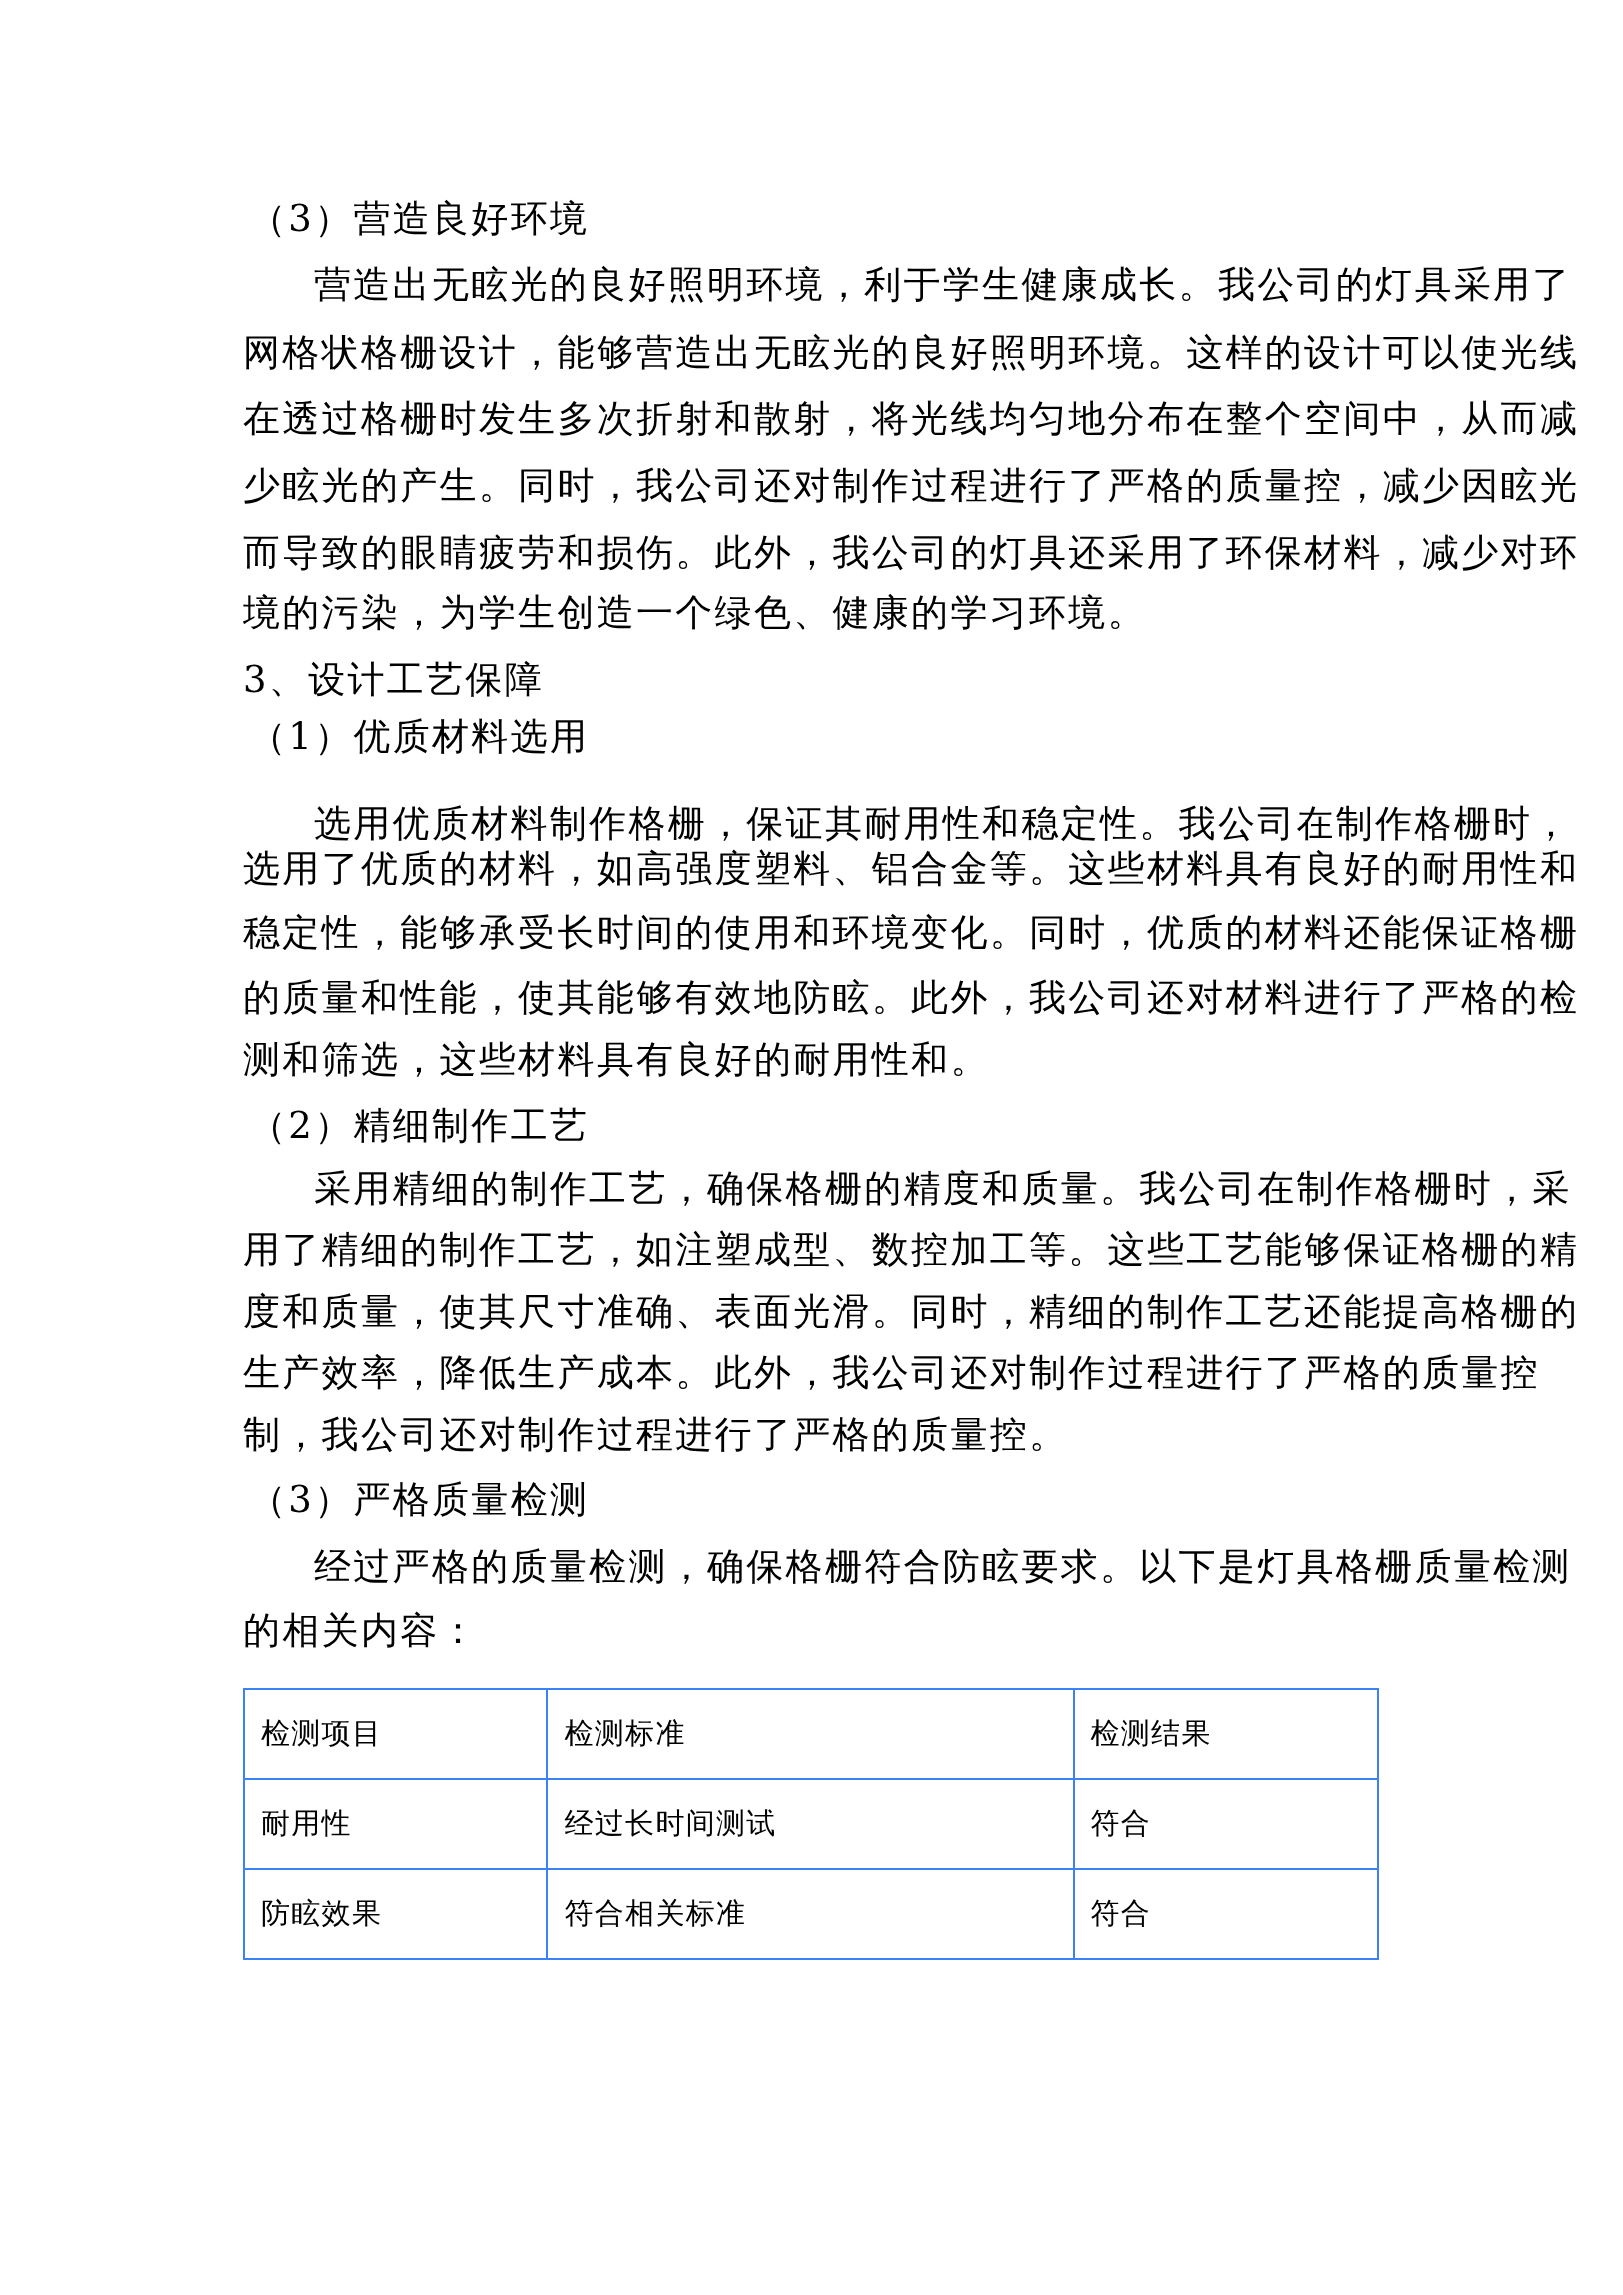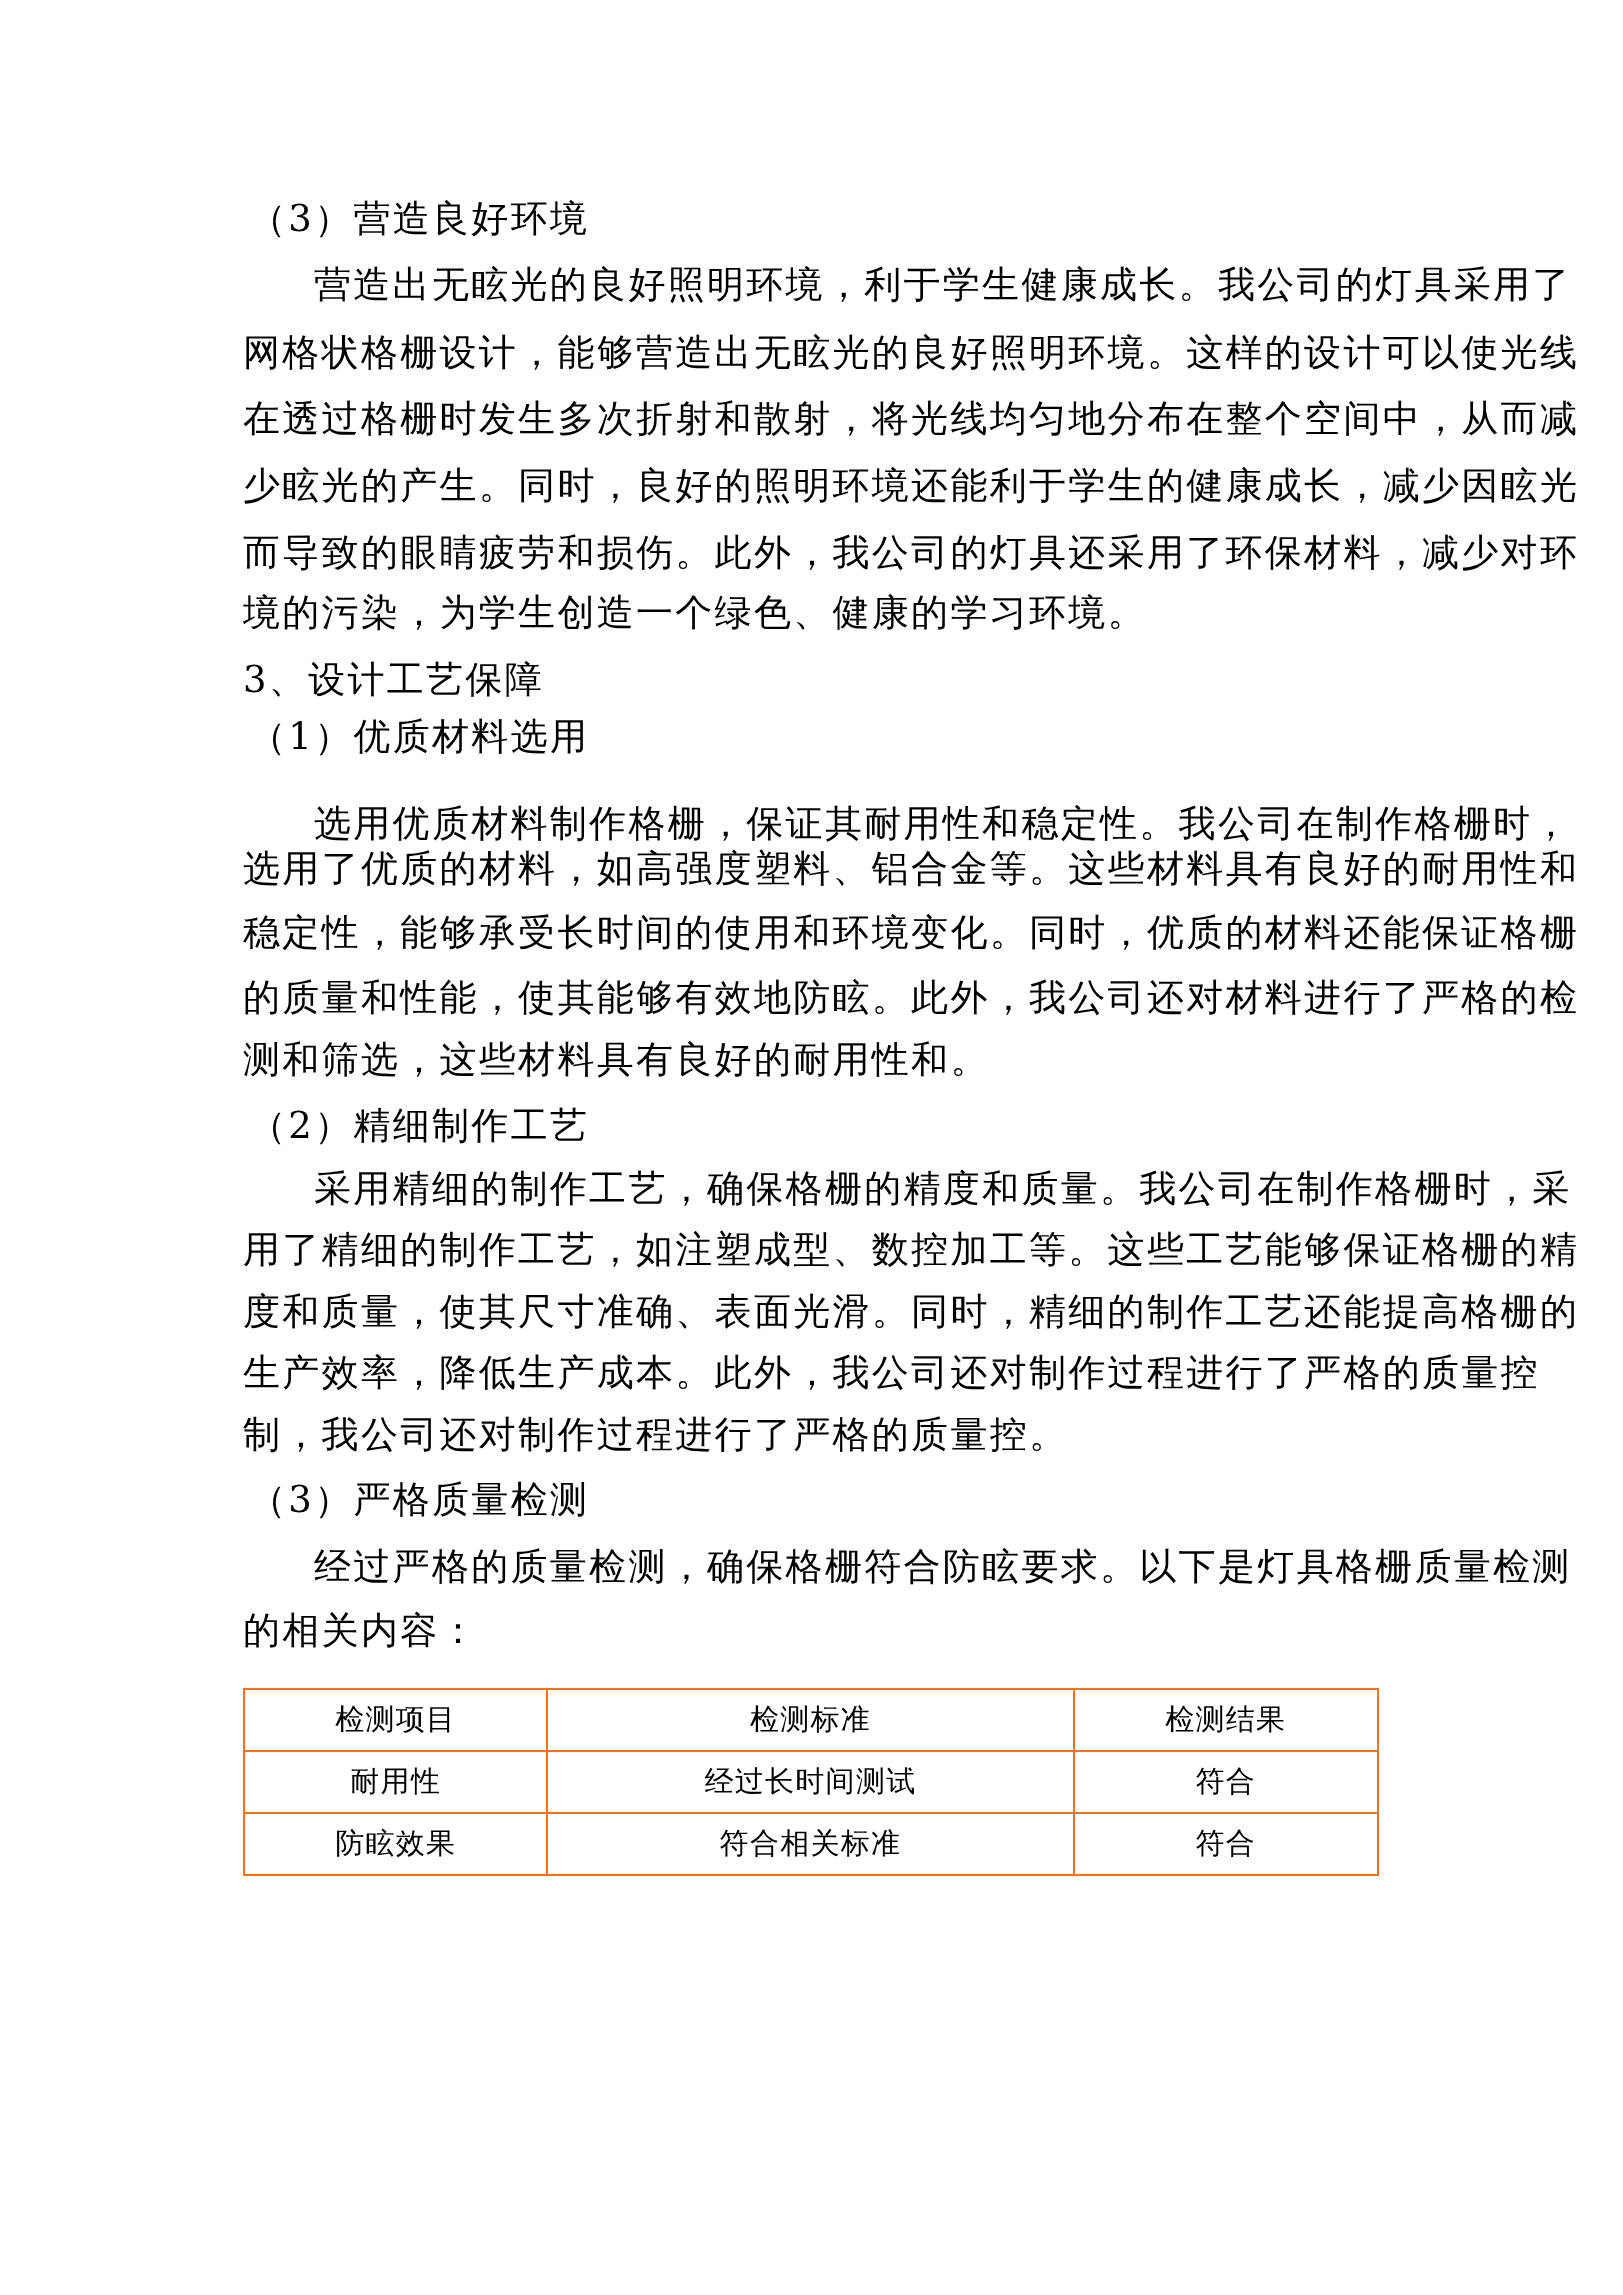--- a/index.html
+++ b/index.html
@@ -6,32 +6,32 @@
   body { width:1623px; height:2295px; position:relative; overflow:hidden;
          font-family:"DejaVu Serif","Liberation Serif",serif; color:#000; }
   .line { position:absolute; left:243px; width:1139px; height:39px; line-height:39px;
           font-size:37px; white-space:nowrap; letter-spacing:2.3px; }
   .indent { left:306px; }
   .sub { left:249px; }
   .justify { text-align:justify; text-align-last:justify; width:1112px; }
   .indent.justify { width:1050px;margin-left:8px; }
   table.qc { position:absolute; left:243px; top:1688px; width:1136px; border-collapse:collapse;
              font-size:29px; }
-  table.qc td { border:2px solid #f97316; height:56px; text-align:center; vertical-align:middle;
-                padding:2px; letter-spacing:1.3px; }
+  table.qc td { border:2px solid #3b82f6; height:56px; vertical-align:middle;
+                padding:16px; letter-spacing:1.3px; }
   table.qc col.c1 { width:304px; } table.qc col.c2 { width:527px; } table.qc col.c3 { width:305px; }
 </style>
 </head>
 <body>
 
 <div class="line sub" style="top:199px">（3）营造良好环境</div>
 <div class="line indent justify" style="top:265px">营造出无眩光的良好照明环境，利于学生健康成长。我公司的灯具采用了</div>
 <div class="line justify" style="top:333px">网格状格栅设计，能够营造出无眩光的良好照明环境。这样的设计可以使光线</div>
 <div class="line justify" style="top:399px">在透过格栅时发生多次折射和散射，将光线均匀地分布在整个空间中，从而减</div>
-<div class="line justify" style="top:466px">少眩光的产生。同时，良好的照明环境还能利于学生的健康成长，减少因眩光</div>
+<div class="line justify" style="top:466px">少眩光的产生。同时，我公司还对制作过程进行了严格的质量控，减少因眩光</div>
 <div class="line justify" style="top:533px">而导致的眼睛疲劳和损伤。此外，我公司的灯具还采用了环保材料，减少对环</div>
 <div class="line" style="top:593px">境的污染，为学生创造一个绿色、健康的学习环境。</div>
 
 <div class="line" style="top:660px">3、设计工艺保障</div>
 
 <div class="line sub" style="top:717px">（1）优质材料选用</div>
 <div class="line indent justify" style="top:804px">选用优质材料制作格栅，保证其耐用性和稳定性。我公司在制作格栅时，</div>
 <div class="line justify" style="top:849px">选用了优质的材料，如高强度塑料、铝合金等。这些材料具有良好的耐用性和</div>
 <div class="line justify" style="top:913px">稳定性，能够承受长时间的使用和环境变化。同时，优质的材料还能保证格栅</div>
 <div class="line justify" style="top:978px">的质量和性能，使其能够有效地防眩。此外，我公司还对材料进行了严格的检</div>

